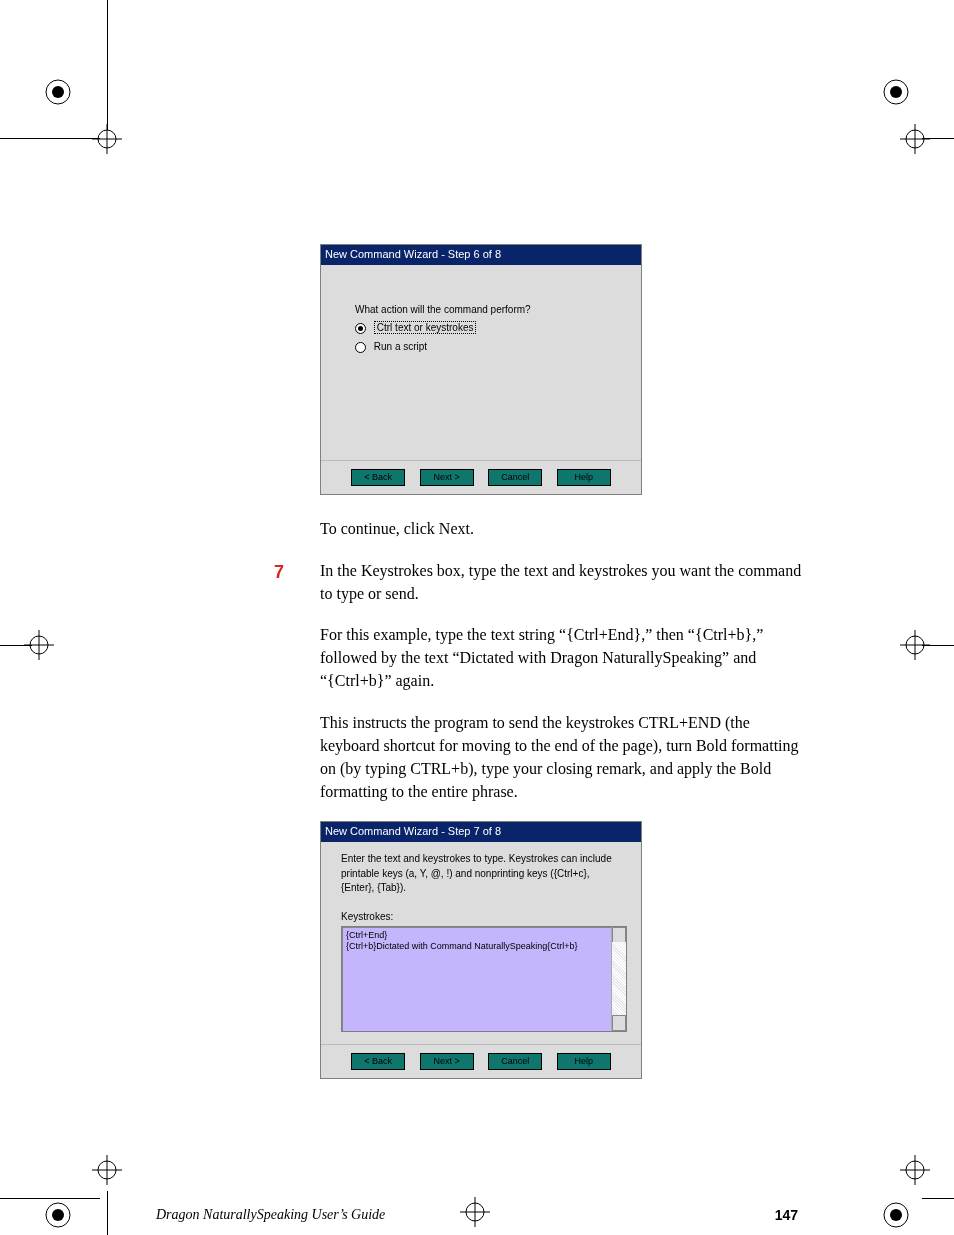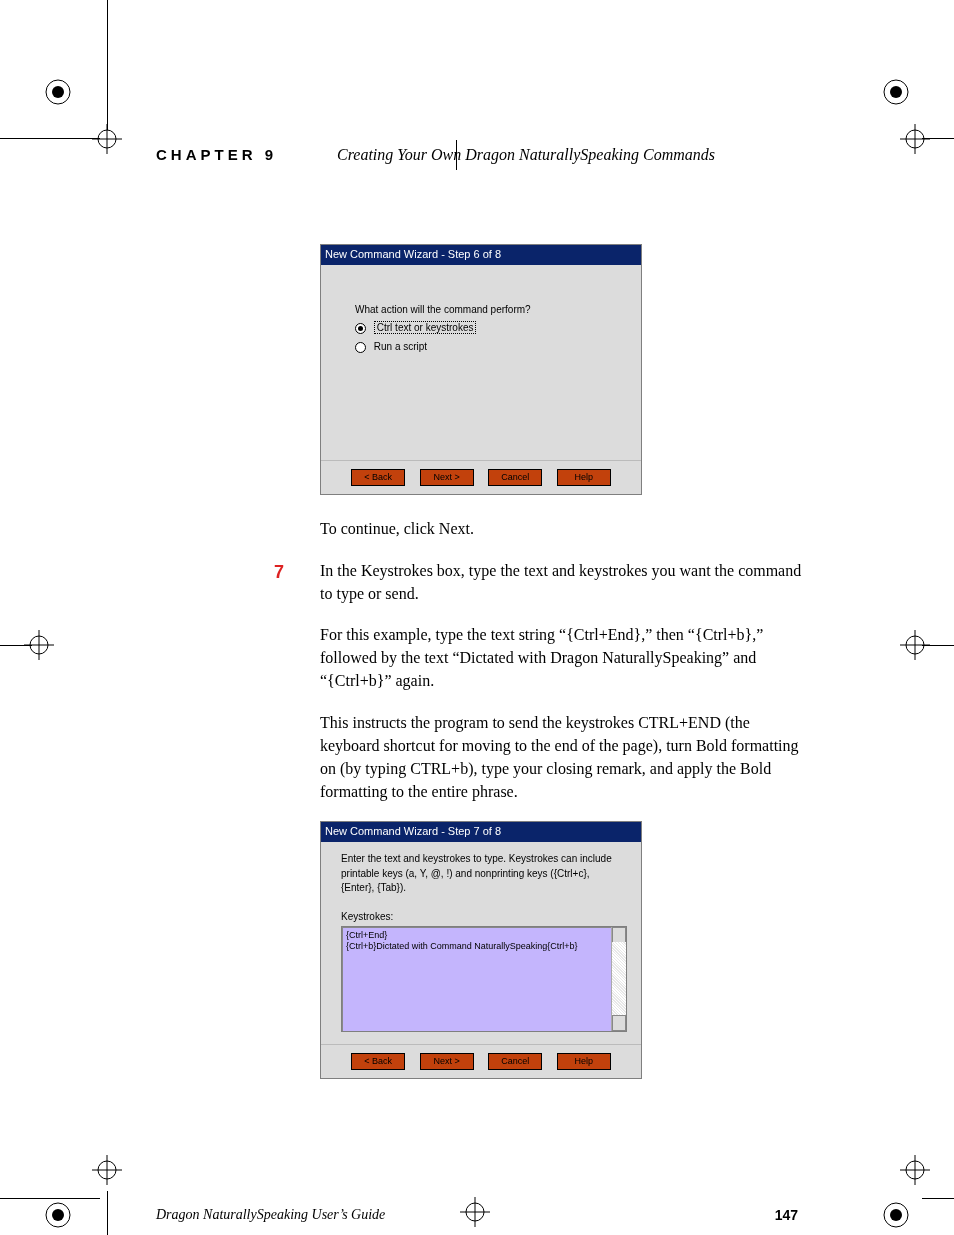--- a/index.html
+++ b/index.html
@@ -24,21 +24,21 @@
 
 
 .dlg{border:1px solid #7f7f7f;width:320px;background:#dcdcdc;font-family:Arial,Helvetica,sans-serif;font-size:9px;color:#000;margin:4px 0 22px 0}
 .ttl{background:linear-gradient(#0a246a,#0a246a);color:#fff;padding:2px 4px;font-size:11px}
 .dlg-body{padding:12px 18px 10px 34px;font-size:10px}
 .radio-row{margin:4px 0}
 .radio{display:inline-block;width:9px;height:9px;border:1px solid #000;border-radius:50%;background:#fff;vertical-align:middle;margin-right:5px;position:relative}
 .radio.on::after{content:"";position:absolute;left:2px;top:2px;width:5px;height:5px;border-radius:50%;background:#000}
 .dotted{border:1px dotted #000;padding:0 2px}
 .btnrow{padding:8px 6px 8px 6px;text-align:center;border-top:1px solid #bbb;margin-top:6px}
-.btn{display:inline-block;border:1px solid #000;background:#c2410c;font-size:9px;padding:1px 0;width:52px;margin:0 6px;text-align:center}
+.btn{display:inline-block;border:1px solid #000;background:#0f766e;font-size:9px;padding:1px 0;width:52px;margin:0 6px;text-align:center}
 .ta{border:1px solid #7f7f7f;background:#c4b5fd;width:276px;height:98px;padding:3px 4px;font-size:9px;line-height:1.15;position:relative;box-shadow:inset 1px 1px 0 #888}
 .sbar{position:absolute;right:0;top:0;bottom:0;width:14px;background:#dcdcdc;border-left:1px solid #aaa}
 .sbar .arrow{height:14px;border:1px solid #888;background:#dcdcdc}
 .sbar .track{position:absolute;top:15px;bottom:15px;left:0;right:0;background:repeating-linear-gradient(45deg,#e8e8e8,#e8e8e8 1px,#fff 1px,#fff 2px)}
 .sbar .ab{position:absolute;bottom:0;left:0;right:0}
 
 
 .ftr{position:absolute;left:156px;right:156px;top:1207px;font-size:14px}
 .ftr-title{font-style:italic}
 .ftr-pg{position:absolute;right:0;top:0;font-weight:bold;font-family:Liberation Sans, sans-serif}
@@ -125,25 +125,20 @@
 
   <div class="crop-line" style="left:0;top:138px;width:100px;height:1px"></div>
   <div class="crop-line" style="left:107px;top:0;width:1px;height:130px"></div>
   <div class="crop-line" style="right:0;top:138px;width:32px;height:1px"></div>
   <div class="crop-line" style="left:0;top:645px;width:32px;height:1px"></div>
   <div class="crop-line" style="right:0;top:645px;width:32px;height:1px"></div>
   <div class="crop-line" style="left:0;bottom:36px;width:100px;height:1px"></div>
   <div class="crop-line" style="left:107px;bottom:0;width:1px;height:44px"></div>
   <div class="crop-line" style="right:0;bottom:36px;width:32px;height:1px"></div>
 
-  <div class="hdr">
-    <span class="chap">CHAPTER 9</span>
-    <span class="hdr-rule"></span>
-    <span class="chap-title">Creating Your Own Dragon NaturallySpeaking Commands</span>
-  </div>
 
   <div class="body">
 
     <div class="dlg">
       <div class="ttl">New Command Wizard - Step 6 of 8</div>
       <div class="dlg-body">
         <div style="height:26px"></div>
         <div>What action will the command perform?</div>
         <div class="radio-row">
           <span class="radio on"></span>

